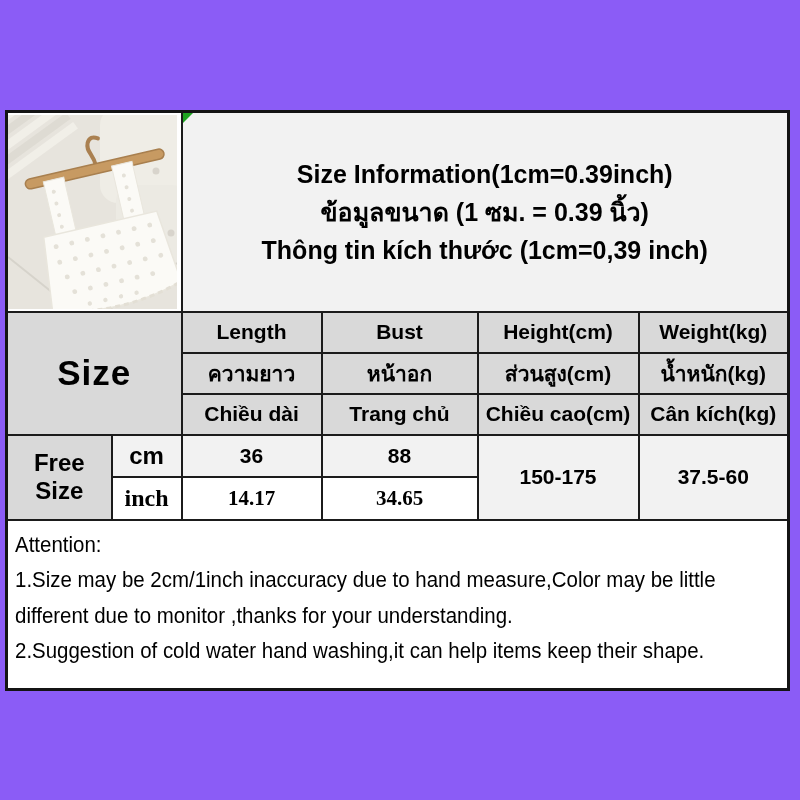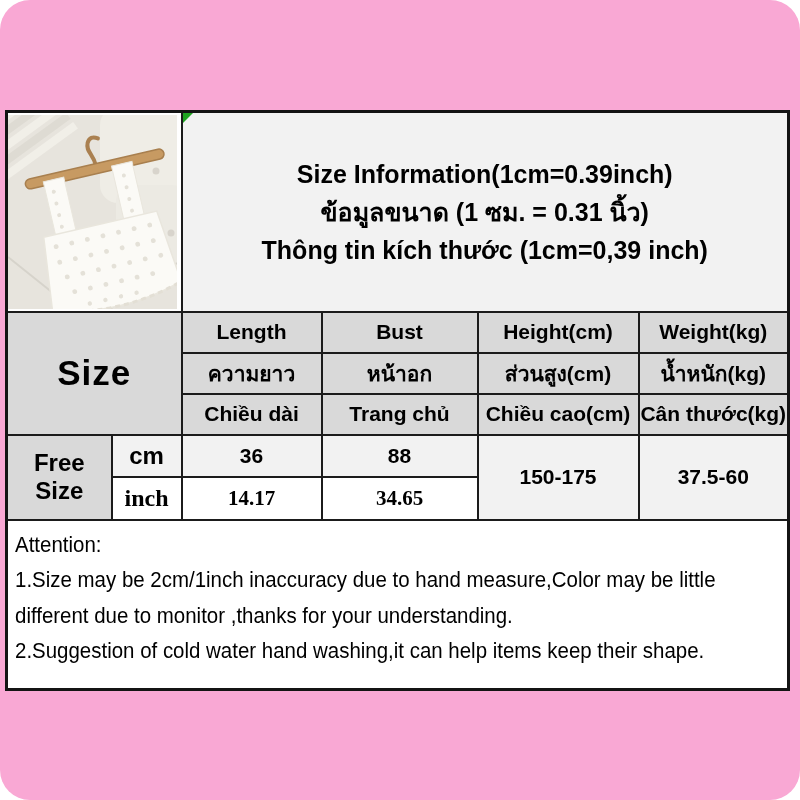--- a/index.html
+++ b/index.html
@@ -10,22 +10,21 @@
   body {
     width: 800px;
     height: 800px;
     position: relative;
     font-family: "Liberation Sans", "DejaVu Sans", sans-serif;
     color: #000;
   }
   .canvas {
     position: absolute;
     inset: 0;
-    background: #f9a8d4;
-    border-radius: 30px;
+    background: #8b5cf6;
   }
   table.size-chart {
     position: absolute;
     left: 5px;
     top: 110px;
     width: 782px;
     border-collapse: collapse;
     table-layout: fixed;
     border: 3px solid #141414;
   }
@@ -175,21 +174,21 @@
                   <circle cx="108" cy="183" r="2.2"></circle>
             </g>
 
             <path d="M22,182 Q88,202 154,182" fill="none" stroke="#e3dfd5" stroke-width="3" stroke-dasharray="5 4"></path>
           </g>
         </svg>
       </td>
       <td class="bg-light title-cell" colspan="4">
         <span class="corner-triangle"></span>
         <div>Size Information(1cm=0.39inch)</div>
-        <div>ข้อมูลขนาด (1 ซม. = 0.31 นิ้ว)</div>
+        <div>ข้อมูลขนาด (1 ซม. = 0.39 นิ้ว)</div>
         <div>Thông tin kích thước (1cm=0,39 inch)</div>
       </td>
     </tr>
 
     <tr class="row-lang">
       <td class="bg-gray size-big" colspan="2" rowspan="3">Size</td>
       <td class="bg-gray hdr">Length</td>
       <td class="bg-gray hdr">Bust</td>
       <td class="bg-gray hdr">Height(cm)</td>
       <td class="bg-gray hdr">Weight(kg)</td>
@@ -199,21 +198,21 @@
       <td class="bg-gray hdr">ความยาว</td>
       <td class="bg-gray hdr">หน้าอก</td>
       <td class="bg-gray hdr">ส่วนสูง(cm)</td>
       <td class="bg-gray hdr">น้ำหนัก(kg)</td>
     </tr>
 
     <tr class="row-lang">
       <td class="bg-gray hdr">Chiều dài</td>
       <td class="bg-gray hdr">Trang chủ</td>
       <td class="bg-gray hdr">Chiều cao(cm)</td>
-      <td class="bg-gray hdr">Cân thước(kg)</td>
+      <td class="bg-gray hdr">Cân kích(kg)</td>
     </tr>
 
     <tr class="row-cm">
       <td class="bg-gray sub" rowspan="2">Free Size</td>
       <td class="bg-light sub">cm</td>
       <td class="bg-light val">36</td>
       <td class="bg-light val">88</td>
       <td class="bg-light val" rowspan="2">150-175</td>
       <td class="bg-light val" rowspan="2">37.5-60</td>
     </tr>

